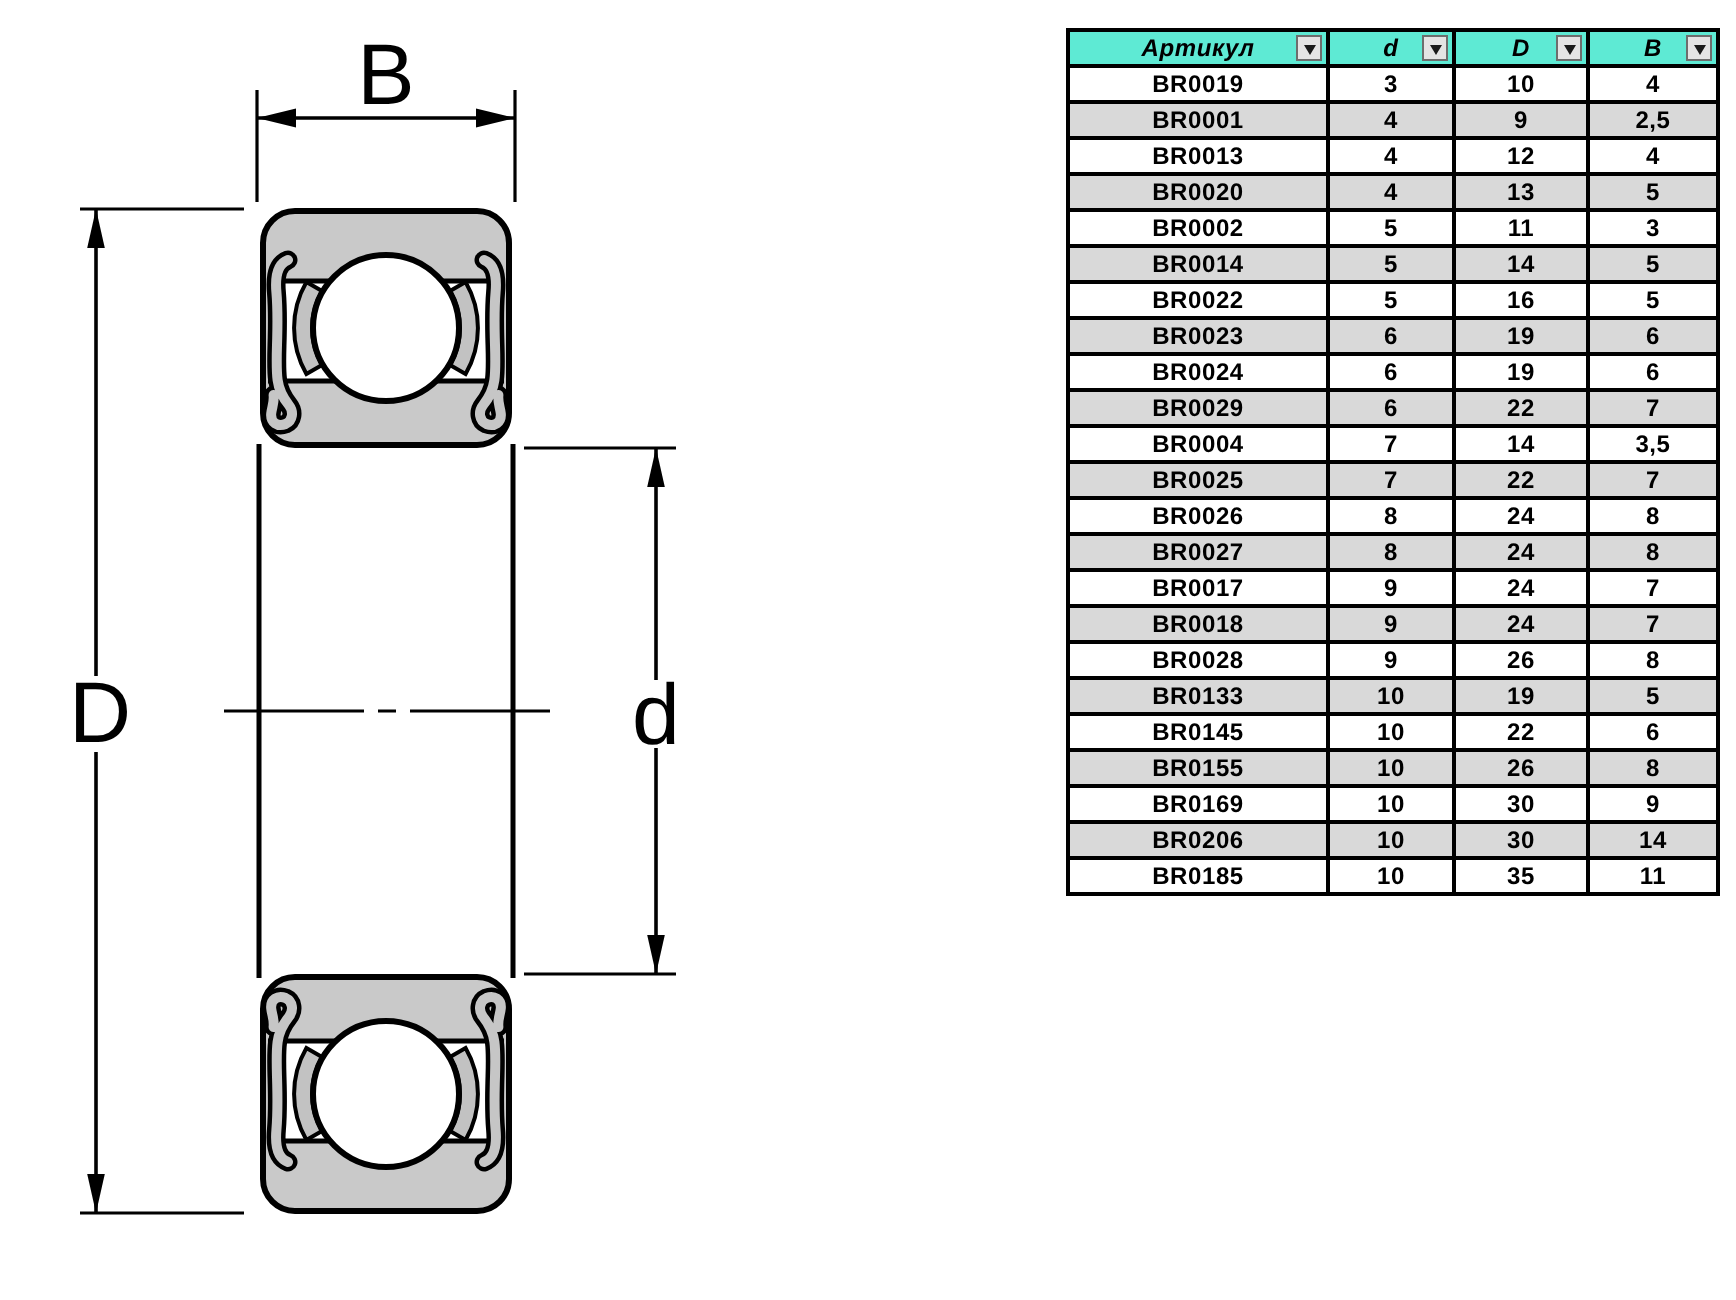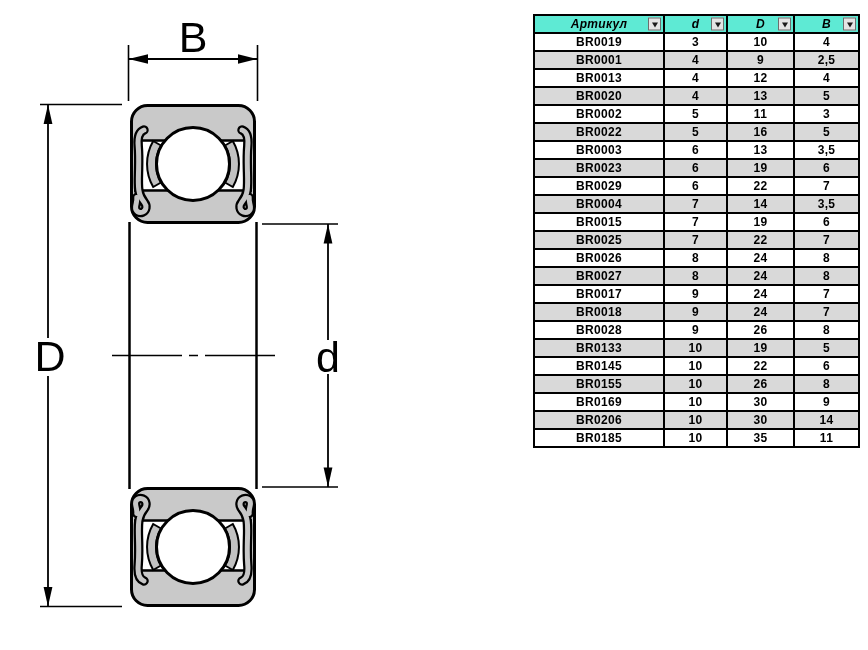--- a/index.html
+++ b/index.html
@@ -188,54 +188,54 @@
             <td>13</td>
             <td>5</td>
           </tr>
           <tr>
             <td>BR0002</td>
             <td>5</td>
             <td>11</td>
             <td>3</td>
           </tr>
           <tr>
+            <td>BR0014</td>
+            <td>5</td>
+            <td>14</td>
+            <td>5</td>
+          </tr>
+          <tr>
             <td>BR0022</td>
             <td>5</td>
             <td>16</td>
             <td>5</td>
           </tr>
           <tr>
-            <td>BR0003</td>
-            <td>6</td>
-            <td>13</td>
-            <td>3,5</td>
-          </tr>
-          <tr>
             <td>BR0023</td>
+            <td>6</td>
+            <td>19</td>
+            <td>6</td>
+          </tr>
+          <tr>
+            <td>BR0024</td>
             <td>6</td>
             <td>19</td>
             <td>6</td>
           </tr>
           <tr>
             <td>BR0029</td>
             <td>6</td>
             <td>22</td>
             <td>7</td>
           </tr>
           <tr>
             <td>BR0004</td>
             <td>7</td>
             <td>14</td>
             <td>3,5</td>
-          </tr>
-          <tr>
-            <td>BR0015</td>
-            <td>7</td>
-            <td>19</td>
-            <td>6</td>
           </tr>
           <tr>
             <td>BR0025</td>
             <td>7</td>
             <td>22</td>
             <td>7</td>
           </tr>
           <tr>
             <td>BR0026</td>
             <td>8</td>

